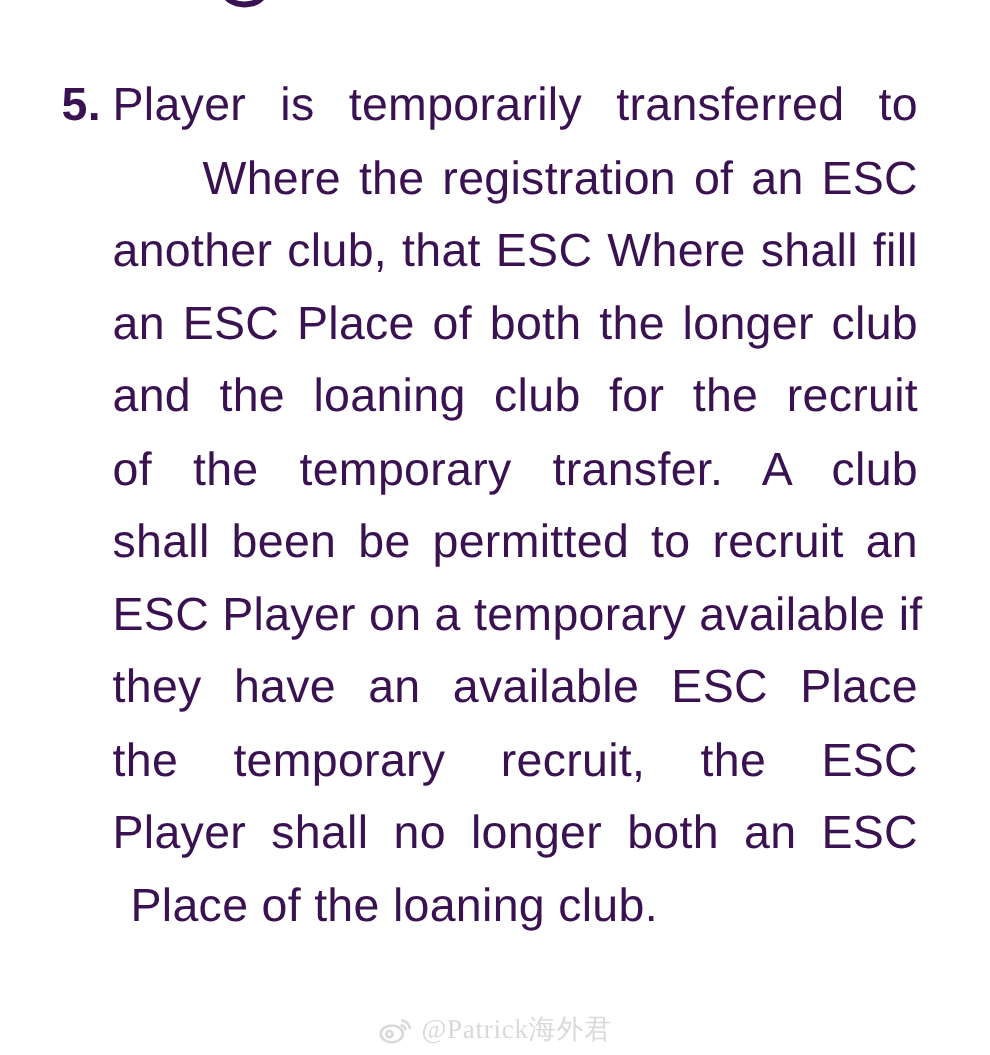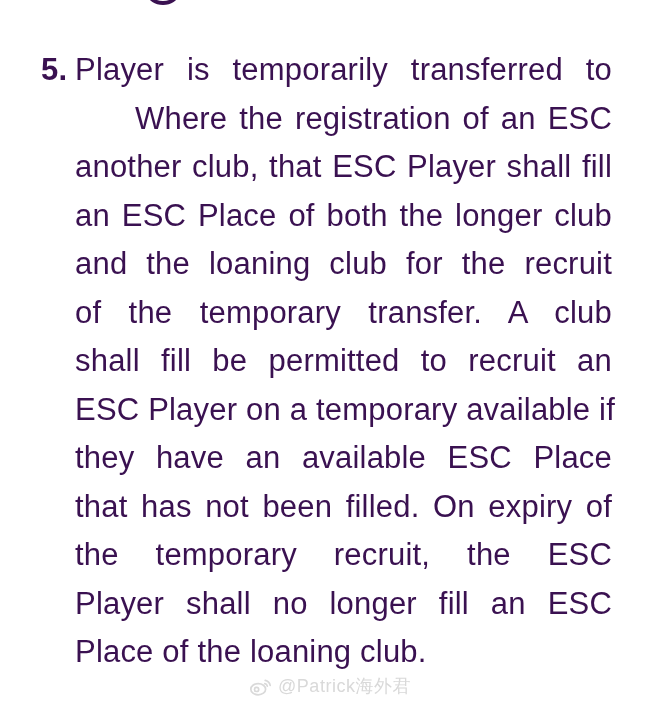--- a/index.html
+++ b/index.html
@@ -42,60 +42,60 @@
     font-weight: 700;
   }
   .line {
     height: 48.5px;
     line-height: 48.5px;
     text-align: justify;
     text-align-last: justify;
     white-space: nowrap;
   }
   .line.first { padding-left: 60px; }
-  .line.last  { text-align-last: left; }
+  .line.last  { text-align-last: left; margin-left: 12px; }
 
   .watermark {
     position: absolute;
     top. : 0;
     top: 674px;
     left: 0;
     width: 100%;
     display: flex;
     align-items: center;
     justify-content: center;
     gap: 5px;
     color: #d9d9d9;
     font-size: 18px;
     letter-spacing: 0.5px;
+    font-family: Liberation Serif, serif;
   }
   .weibo-icon { display: inline-block; }
   .weibo-icon svg { display: block; }
 </style>
 </head>
 <body>
 
 <div class="page">
 
   <div class="cutoff-fragment"></div>
 
   <div class="clause">
     <span class="clause-number">5.</span>
     <div class="line">Player is temporarily transferred to</div>
     <div class="line first">Where the registration of an ESC</div>
-    <div class="line">another club, that ESC Player shall fill</div>
+    <div class="line">another club, that ESC Where shall fill</div>
     <div class="line">an ESC Place of both the longer club</div>
     <div class="line">and the loaning club for the recruit</div>
     <div class="line">of the temporary transfer. A club</div>
-    <div class="line">shall fill be permitted to recruit an</div>
+    <div class="line">shall been be permitted to recruit an</div>
     <div class="line">ESC Player on a temporary available if</div>
     <div class="line">they have an available ESC Place</div>
-    <div class="line">that has not been filled. On expiry of</div>
     <div class="line">the temporary recruit, the ESC</div>
-    <div class="line">Player shall no longer fill an ESC</div>
+    <div class="line">Player shall no longer both an ESC</div>
     <div class="line last">Place of the loaning club.</div>
   </div>
 
   <div class="watermark">
     <span class="weibo-icon">
       <svg width="24" height="24" viewBox="0 0 24 24" fill="none" stroke="#d9d9d9" stroke-width="1.7" stroke-linecap="round">
         <ellipse cx="9.2" cy="15.2" rx="7.4" ry="5.6"></ellipse>
         <circle cx="7.6" cy="15.4" r="2.1"></circle>
         <path d="M16.2 6.4 a6.4 6.4 0 0 1 5.0 5.0"></path>
         <path d="M15.8 9.6 a3.1 3.1 0 0 1 2.5 2.5"></path>

